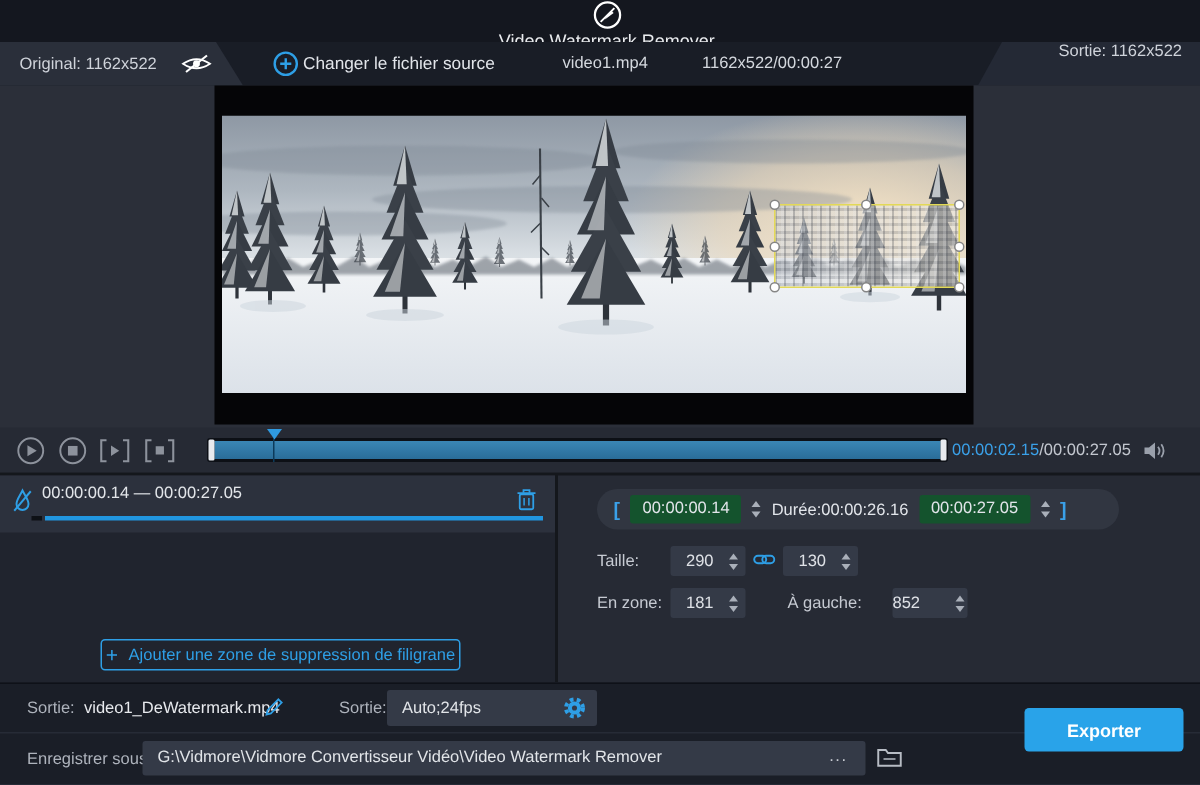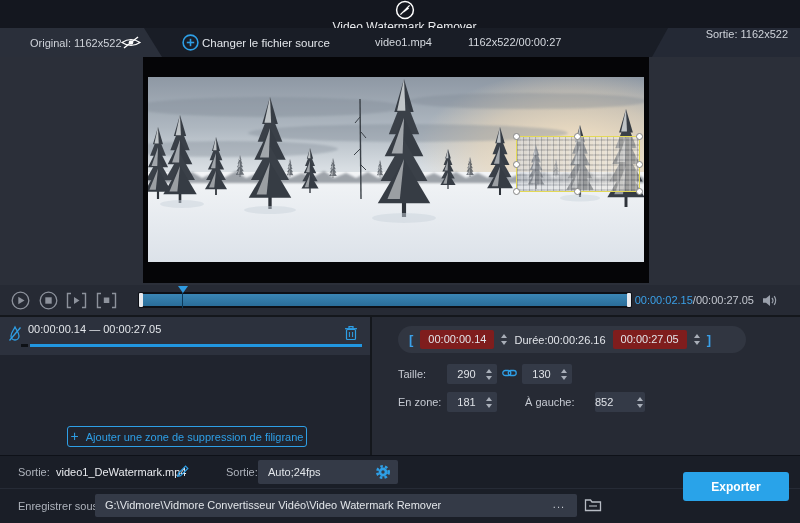--- a/index.html
+++ b/index.html
@@ -11,21 +11,21 @@
   
   .titlebar{position:absolute;left:0;top:0;width:800px;height:28px;background:#14171f;display:flex;align-items:center;flex-direction:column;}
   .logo{margin-left:10px;}
   .title{font-size:12px;color:#e9ebee;margin-left:9px;}
   .winbtns{margin-left:auto;display:flex;align-items:center;gap:18px;margin-right:16px;}
   .winbtn{cursor:default;}
 
   
   .toolbar{position:absolute;left:0;top:28px;width:800px;height:29px;background:#191d26;font-size:11px;}
   .tab-left{position:absolute;left:0;top:0;width:162px;height:29px;background:#2a2f3a;
-            clip-path:polygon(0 0,144px 0,162px 100%,0 100%);display:flex;align-items:center;padding-left:30px;box-sizing:border-box;color:#cfd3da;}
+            clip-path:polygon(0 0,144px 0,162px 100%,0 100%);display:flex;align-items:center;padding-left:13px;box-sizing:border-box;color:#cfd3da;}
   .tab-left .eye{position:absolute;left:120px;top:8px;}
   .tab-right{position:absolute;right:0;top:0;width:148px;height:29px;background:#242935;
              clip-path:polygon(16px 0,100% 0,100% 100%,0 100%);display:flex;align-items:flex-start;justify-content:flex-end;padding-right:12px;box-sizing:border-box;color:#cfd3da;}
   .change-source{position:absolute;left:182px;top:0;height:29px;display:flex;align-items:center;gap:3px;color:#e2e5ea;font-size:11.5px;}
   .tb-filename{position:absolute;left:375px;top:0;height:29px;line-height:29px;color:#d4d8de;}
   .tb-resdur{position:absolute;left:468px;top:0;height:29px;line-height:29px;color:#d4d8de;}
 
   
   .preview{position:absolute;left:0;top:57px;width:800px;height:228px;background:#2b2f39;}
   .video-frame{position:absolute;left:143px;top:0;width:506px;height:226px;background:#050507;}
@@ -59,21 +59,21 @@
   .zone-line-pre{position:absolute;left:21px;top:27px;width:7px;height:3px;background:#0e1116;}
   .zone-line{position:absolute;left:30px;top:27px;width:332px;height:3px;background:#2196e0;}
   .add-zone-btn{position:absolute;left:67px;top:109px;width:240px;height:21px;border:1px solid #2e9fe6;border-radius:3px;
       color:#2e9fe6;font-size:11px;display:flex;align-items:center;justify-content:center;gap:7px;box-sizing:border-box;background:transparent;}
   .add-zone-plus{font-size:14px;line-height:11px;}
 
   .right-panel{position:absolute;left:372px;top:2px;width:428px;height:138px;background:#262a34;font-size:11px;}
   .pill{position:absolute;left:26px;top:9px;width:348px;height:27px;background:#313641;border-radius:14px;
         display:flex;align-items:center;gap:7px;padding:0 11px;box-sizing:border-box;}
   .bracket{color:#3aa0e8;font-weight:bold;font-size:13px;}
-  .tfield{background:#7f1d1d;border-radius:2px;height:19px;line-height:19px;padding:0 8px;color:#e2e5ea;}
+  .tfield{background:#14532d;border-radius:2px;height:19px;line-height:19px;padding:0 8px;color:#e2e5ea;}
   .dur-label{color:#e2e5ea;}
   .arrows{display:flex;flex-direction:column;align-items:center;gap:3px;}
   .up{width:0;height:0;border-left:3.5px solid transparent;border-right:3.5px solid transparent;border-bottom:4px solid #a9afb9;}
   .dn{width:0;height:0;border-left:3.5px solid transparent;border-right:3.5px solid transparent;border-top:4px solid #a9afb9;}
   .plabel{position:absolute;color:#c6cad2;}
   .spin{position:absolute;height:20px;width:50px;background:#343a47;border-radius:2px;display:flex;align-items:center;box-sizing:border-box;padding-right:5px;}
   .spin-val{flex:1;text-align:center;font-size:11px;color:#dfe2e7;}
   .reset-btn{position:absolute;left:25px;top:109px;width:80px;height:21px;background:#2b303a;border:1px solid #404653;border-radius:3px;
       color:#ccd0d6;font-size:11px;display:flex;align-items:center;justify-content:center;box-sizing:border-box;}
 

